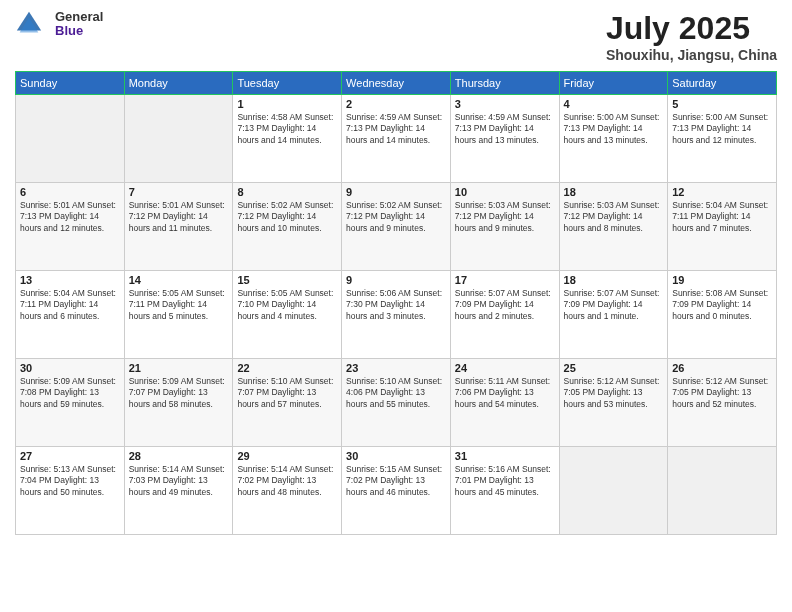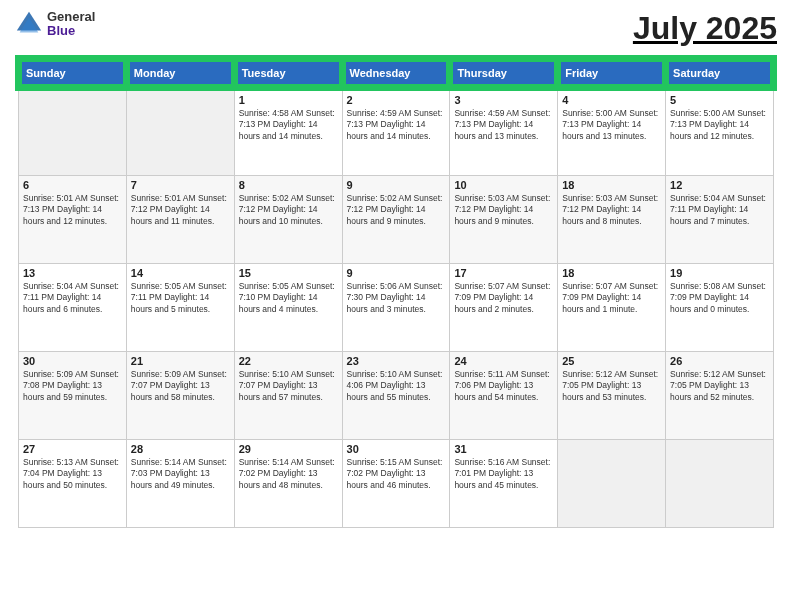--- a/index.html
+++ b/index.html
@@ -17,61 +17,60 @@
     }
     .header {
       display: flex;
       justify-content: space-between;
       align-items: flex-start;
       margin-bottom: 8px;
     }
     .logo {
       display: flex;
       align-items: center;
-      gap: 4px;
+      gap: 12px;
     }
     .logo-text {
       display: flex;
       flex-direction: column;
       font-size: 13px;
       font-weight: bold;
       line-height: 1.1;
     }
     .logo-text .general { color: #333; }
     .logo-text .blue { color: #4c1d95; }
     .logo-icon {
       width: 28px;
       height: 28px;
     }
     .title-block {
-      text-decoration: underline;
     }
     .month-title {
       font-size: 32px;
       font-weight: bold;
       color: #222;
     }
     .location {
       font-size: 14px;
       color: #444;
       font-weight: bold;
     }
     .calendar {
       width: 100%;
       border-collapse: collapse;
       table-layout: fixed;
     }
     .calendar thead tr th {
       background: #2a6bbf;
       color: #fff;
       font-size: 11px;
-      font-weight: bold;
+      font-weight: normal;
       padding: 5px 4px;
       text-align: left;
-      border: 7px solid #22c55e;
+      border: 1px solid #22c55e;
     }
     .calendar tbody tr td {
       border: 1px solid #ccc;
       vertical-align: top;
       padding: 3px 4px;
       font-size: 9px;
       color: #333;
       height: 88px;
       background: #fff;
     }
@@ -104,20 +103,21 @@
         <polygon points="15,2 28,22 2,22" fill="#1a5fa8" opacity="0.85"></polygon>
         <polygon points="15,8 25,24 5,24" fill="#2a7fd4" opacity="0.5"></polygon>
       </svg>
       <div class="logo-text">
         <span class="general">General</span>
         <span class="blue">Blue</span>
       </div>
     </div>
     <div class="title-block">
       <div class="month-title">July 2025</div>
+      <div class="location">Shouxihu, Jiangsu, China</div>
     </div>
   </div>
 
   <table class="calendar">
     <thead>
       <tr>
       <th>Sunday</th>
           <th>Monday</th>
           <th>Tuesday</th>
           <th>Wednesday</th>

